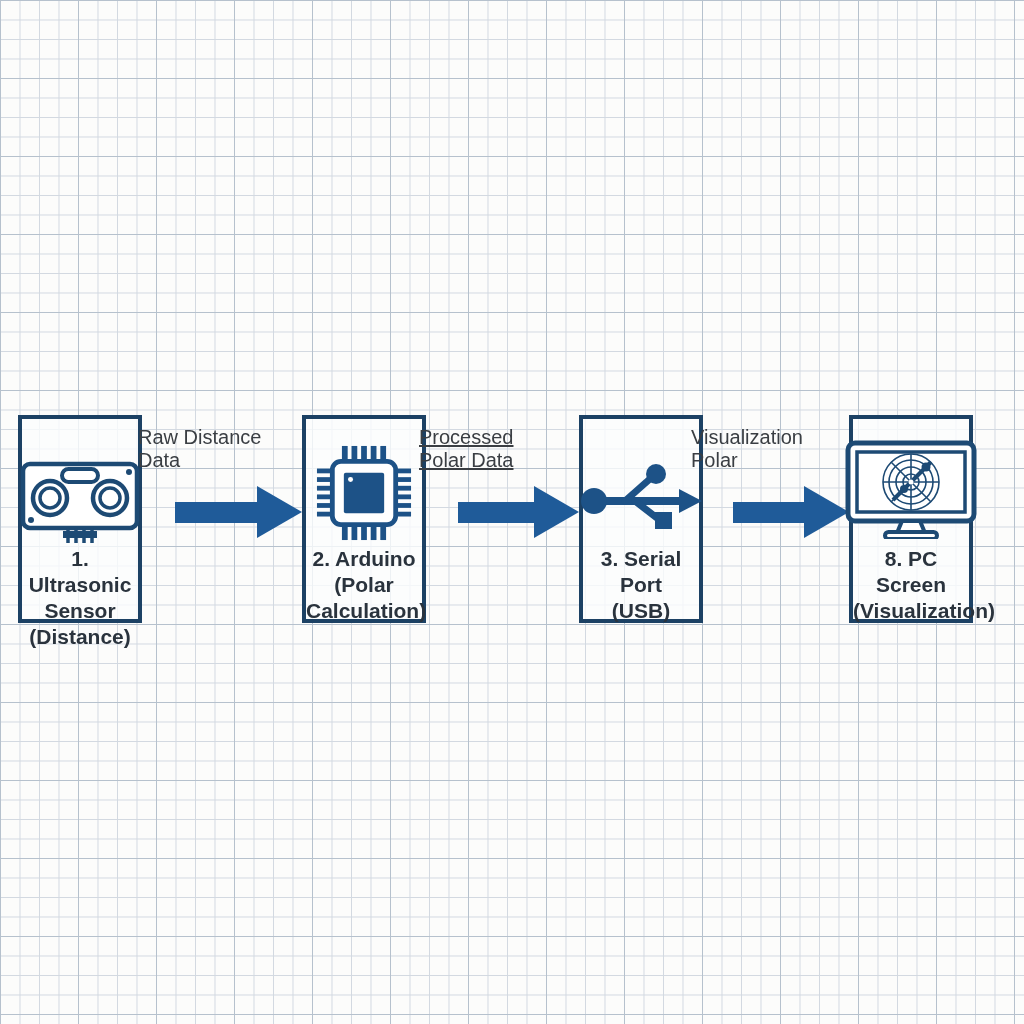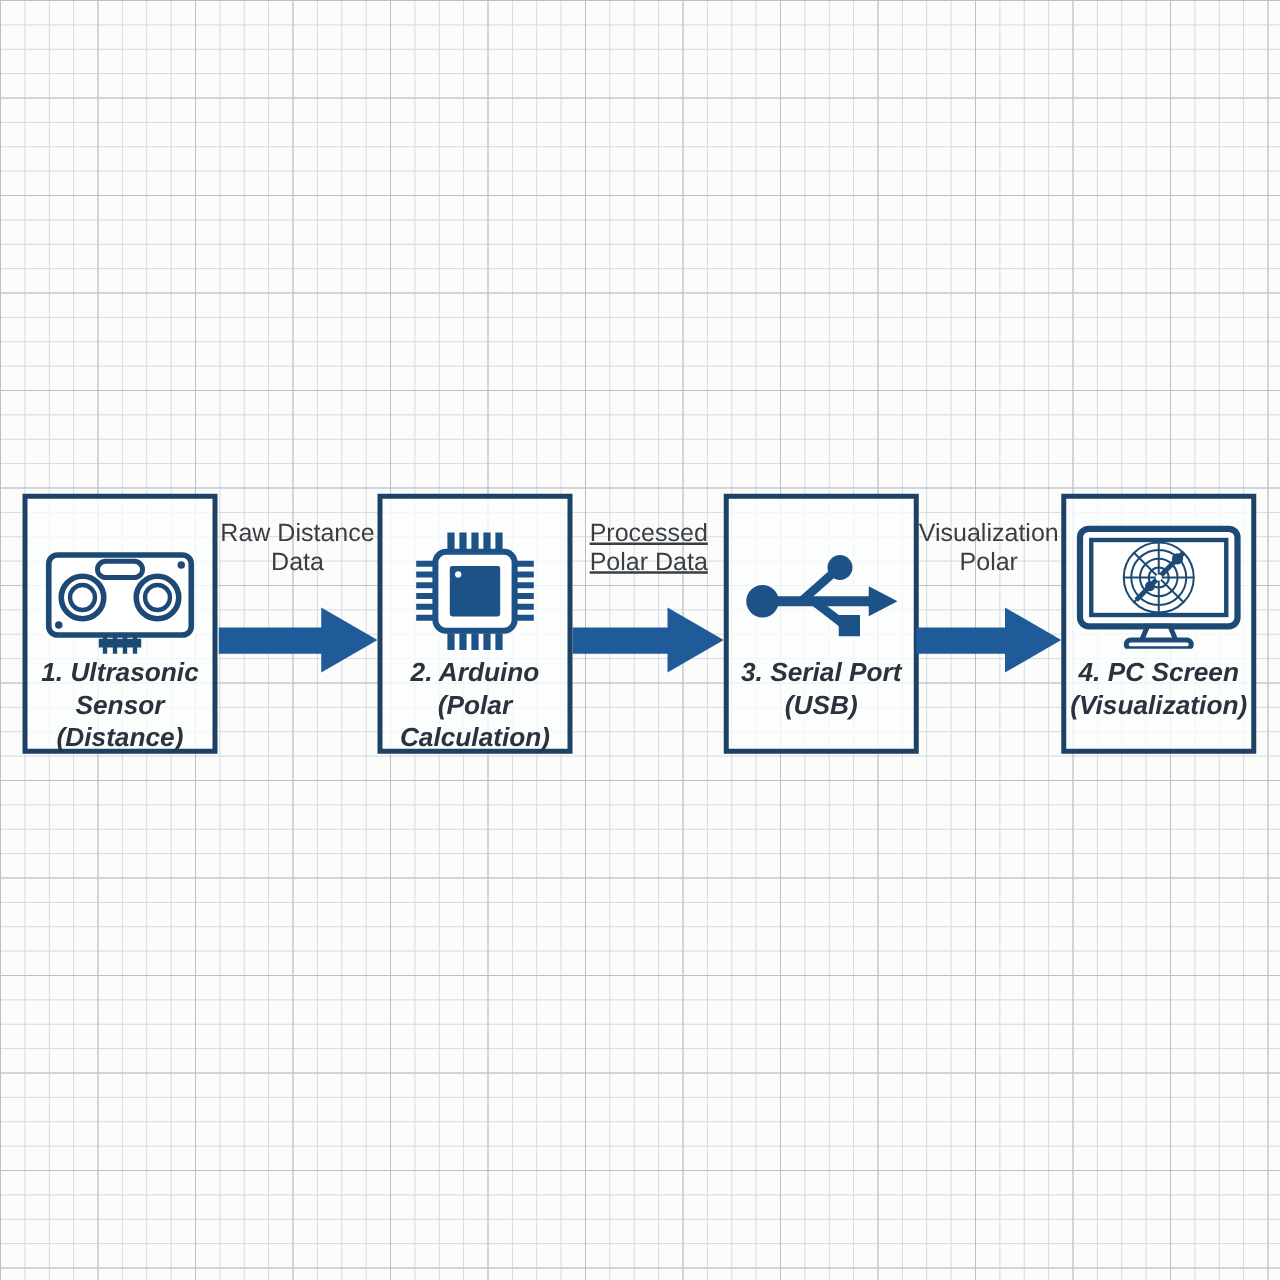--- a/index.html
+++ b/index.html
@@ -24,26 +24,25 @@
       linear-gradient(to bottom, var(--grid-major) 1px, transparent 1px),
       linear-gradient(to right, var(--grid-minor) 1px, transparent 1px),
       linear-gradient(to bottom, var(--grid-minor) 1px, transparent 1px);
     background-size:78px 78px,78px 78px,19.5px 19.5px,19.5px 19.5px;
     position:relative;
     overflow:hidden;
   }
   .diagram{position:absolute;inset:0;}
   .node{
     position:absolute;
-    top:395px;
-    width:156px;
+    top:415px;
+    width:124px;
     height:208px;
     border:4px solid var(--box-border);
     background:var(--box-fill);
-    font-style:italic;
   }
   .node-1{left:18px;}
   .node-2{left:302px;}
   .node-3{left:579px;}
   .node-4{left:849px;}
   .node-icon{
     position:absolute;
     left:50%;
     transform:translateX(-50%);
   }
@@ -83,23 +82,23 @@
     position:absolute;
     right:0;
     top:0;
     width:0;height:0;
     border-top:26px solid transparent;
     border-bottom:26px solid transparent;
     border-left:45px solid var(--arrow);
   }
   .arrow-label{
     position:absolute;
-    top:416px;
+    top:426px;
     width:200px;
-    text-align:center;
+    text-align:left;
     font-size:20px;
     line-height:23px;
     color:var(--label-text);
     white-space:pre-line;
   }
   .arrow-label-1{left:138px;}
   .arrow-label-2{left:419px;text-decoration:underline;}
   .arrow-label-3{left:691px;}
 </style>
 </head>
@@ -214,17 +213,17 @@
         <line x1="70" y1="15" x2="70" y2="71"></line>
         <line x1="42" y1="43" x2="98" y2="43"></line>
         <line x1="50" y1="23" x2="90" y2="63"></line>
         <line x1="50" y1="63" x2="90" y2="23"></line>
       </g>
       <line x1="52" y1="61" x2="90" y2="23" stroke="var(--icon-stroke)" stroke-width="4"></line>
       <circle cx="85" cy="28" r="4.5" fill="var(--icon-stroke)"></circle>
       <circle cx="63" cy="50" r="4" fill="var(--icon-stroke)"></circle>
       <circle cx="70" cy="43" r="2.5" fill="#ffffff"></circle>
     </svg>
-    <div class="node-label">4. PC Screen
+    <div class="node-label">8. PC Screen
 (Visualization)</div>
   </div>
 
 </div>
 
 </body></html>

